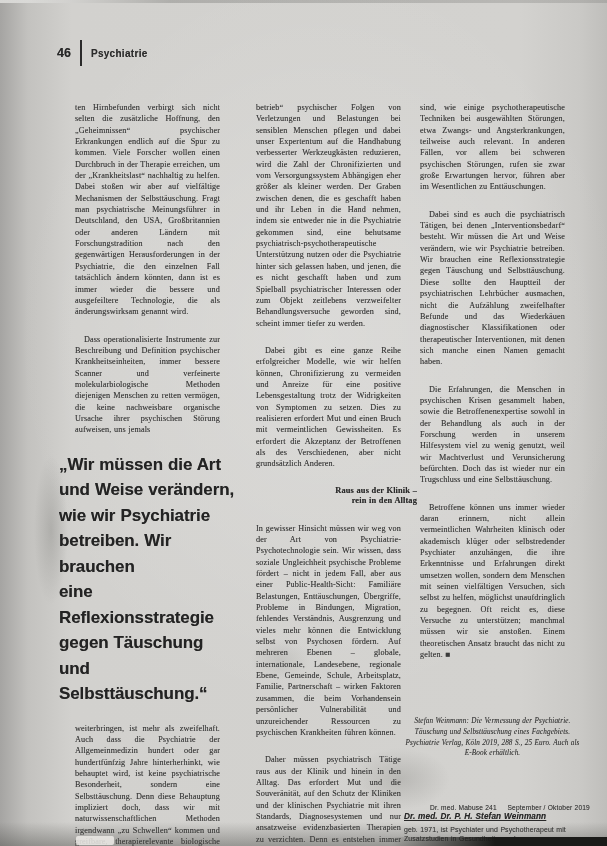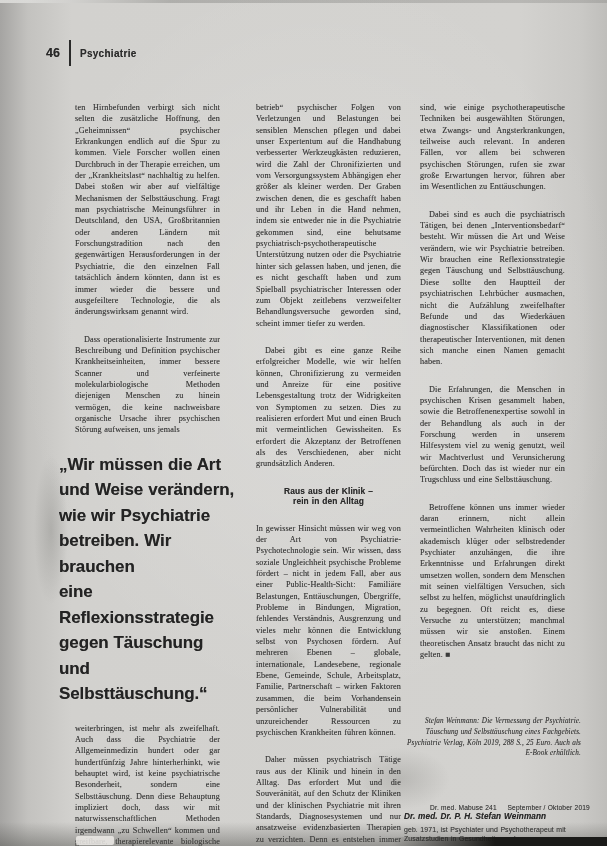--- a/index.html
+++ b/index.html
@@ -20,42 +20,42 @@
     background:#eceae6;opacity:.85;border-radius:2px;}
   .smudge1{position:absolute;left:350px;top:748px;width:100px;height:62px;
     background:radial-gradient(closest-side,rgba(118,118,114,0.28),rgba(118,118,114,0));}
   .smudge2{position:absolute;left:34px;top:455px;width:34px;height:150px;
     background:radial-gradient(closest-side,rgba(112,112,108,0.30),rgba(112,112,108,0));}
   .smudge3{position:absolute;left:250px;top:640px;width:60px;height:40px;
     background:radial-gradient(closest-side,rgba(120,120,116,0.18),rgba(120,120,116,0));}
 
   .inked{filter:blur(0.28px);text-shadow:0 0 0.6px rgba(55,55,53,0.55);}
 
-  .header{position:absolute;left:46px;top:40px;display:flex;align-items:center;gap:9px;}
+  .header{position:absolute;left:57px;top:40px;display:flex;align-items:center;gap:9px;}
   .page-num{font-family:"Liberation Sans",sans-serif;font-weight:bold;font-size:12.5px;color:#272727;}
   .header-rule{display:inline-block;width:2px;height:26px;background:#2a2a2a;}
   .section-label{font-family:"Liberation Sans",sans-serif;font-weight:bold;font-size:10px;color:#2c2c2c;letter-spacing:0.3px;}
 
   .col{position:absolute;top:86px;width:177px;font-size:8.2px;line-height:11.35px;
     text-align:justify;hyphens:auto;-webkit-hyphens:auto;letter-spacing:0.12px;word-spacing:0.4px;}
   #col-left{left:59px;}
   #col-mid{left:240px;}
   #col-right{left:404px;}
 
   .blk-p{margin:16px;}
   .blk-p.indent{text-indent:9px;}
   .blk-quote{font-family:"Liberation Sans",sans-serif;font-weight:bold;font-size:17px;
     line-height:25.5px;color:#232323;white-space:pre-line;margin:13px 0 14px 0;
     text-align:left;letter-spacing:-0.1px;hyphens:none;}
-  .blk-heading{font-family:Liberation Sans, sans-serif;font-weight:bold;font-size:8.4px;
-    line-height:10.5px;color:#2b2b2b;margin:10px 0 3px 0;white-space:pre-line;text-align:center;hyphens:none;}
+  .blk-heading{font-family:Liberation Serif, serif;font-weight:bold;font-size:8.4px;
+    line-height:10.5px;color:#2b2b2b;margin:10px 0 3px 0;white-space:pre-line;text-align:right;hyphens:none;}
 
-  .book-ref{margin-top:56px;font-style:italic;font-size:7.2px;line-height:10.6px;text-align:right;color:#404040;}
+  .book-ref{margin-top:56px;font-style:italic;font-size:7.2px;line-height:10.6px;text-align:center;color:#404040;}
   .author{margin-top:52px;font-family:"Liberation Sans",sans-serif;text-align:left;hyphens:none;}
-  .author-name{font-weight:bold;font-style:italic;font-size:8.2px;color:#282828;margin-bottom:2.5px;}
+  .author-name{font-weight:bold;font-style:italic;font-size:8.2px;color:#282828;margin-bottom:2.5px;text-decoration:underline;}
   .author-bio{font-size:6.9px;line-height:9.6px;color:#3e3e3e;}
 
   .footer-line{position:absolute;left:430px;top:804px;width:160px;display:flex;
     justify-content:space-between;font-family:"Liberation Sans",sans-serif;
     font-size:6.6px;color:#3d3d3d;letter-spacing:0.2px;}
 </style>
 </head>
 <body>
 
 <div class="scan">
@@ -65,21 +65,21 @@
   <div class="smudge3"></div>
 
   <div class="header inked">
     <span class="page-num">46</span>
     <span class="header-rule"></span>
     <span class="section-label">Psychiatrie</span>
   </div>
 
   <div class="col inked" id="col-left">
       <p class="blk-p">ten Hirnbefunden verbirgt sich nicht selten die zusätzliche Hoffnung, den „Geheimnissen“ psychischer Erkrankungen endlich auf die Spur zu kommen. Viele Forscher wollen einen Durchbruch in der Therapie erreichen, um der „Krankheitslast“ nachhaltig zu helfen. Dabei stoßen wir aber auf vielfältige Mechanismen der Selbsttäuschung. Fragt man psychiatrische Meinungsführer in Deutschland, den USA, Großbritannien oder anderen Ländern mit Forschungstradition nach den gegenwärtigen Herausforderungen in der Psychiatrie, die den einzelnen Fall tatsächlich ändern könnten, dann ist es immer wieder die bessere und ausgefeiltere Technologie, die als änderungswirksam genannt wird.</p>
-      <p class="blk-p indent">Dass operationalisierte Instrumente zur Beschreibung und Definition psychischer Krankheitseinheiten, immer bessere Scanner und verfeinerte molekularbiologische Methoden diejenigen Menschen zu hinein vermögen, die keine nachweisbare organische Ursache ihrer psychischen Störung aufweisen, uns jemals</p>
+      <p class="blk-p indent">Dass operationalisierte Instrumente zur Beschreibung und Definition psychischer Krankheitseinheiten, immer bessere Scanner und verfeinerte molekularbiologische Methoden diejenigen Menschen zu retten vermögen, die keine nachweisbare organische Ursache ihrer psychischen Störung aufweisen, uns jemals</p>
       <p class="blk-quote">„Wir müssen die Art
 und Weise verändern,
 wie wir Psychiatrie
 betreiben. Wir brauchen
 eine Reflexionsstrategie
 gegen Täuschung
 und Selbsttäuschung.“</p>
       <p class="blk-p">weiterbringen, ist mehr als zweifelhaft. Auch dass die Psychiatrie der Allgemeinmedizin hundert oder gar hundertfünfzig Jahre hinterherhinkt, wie behauptet wird, ist keine psychiatrische Besonderheit, sondern eine Selbsttäuschung. Denn diese Behauptung impliziert doch, dass wir mit naturwissenschaftlichen Methoden irgendwann „zu Schwellen“ kommen und greifbare, therapierelevante biologische Befunde bei psychischen Erkrankungen finden werden.</p>
       <p class="blk-heading">Namen Wege erfordern Mut</p>
     </div>

